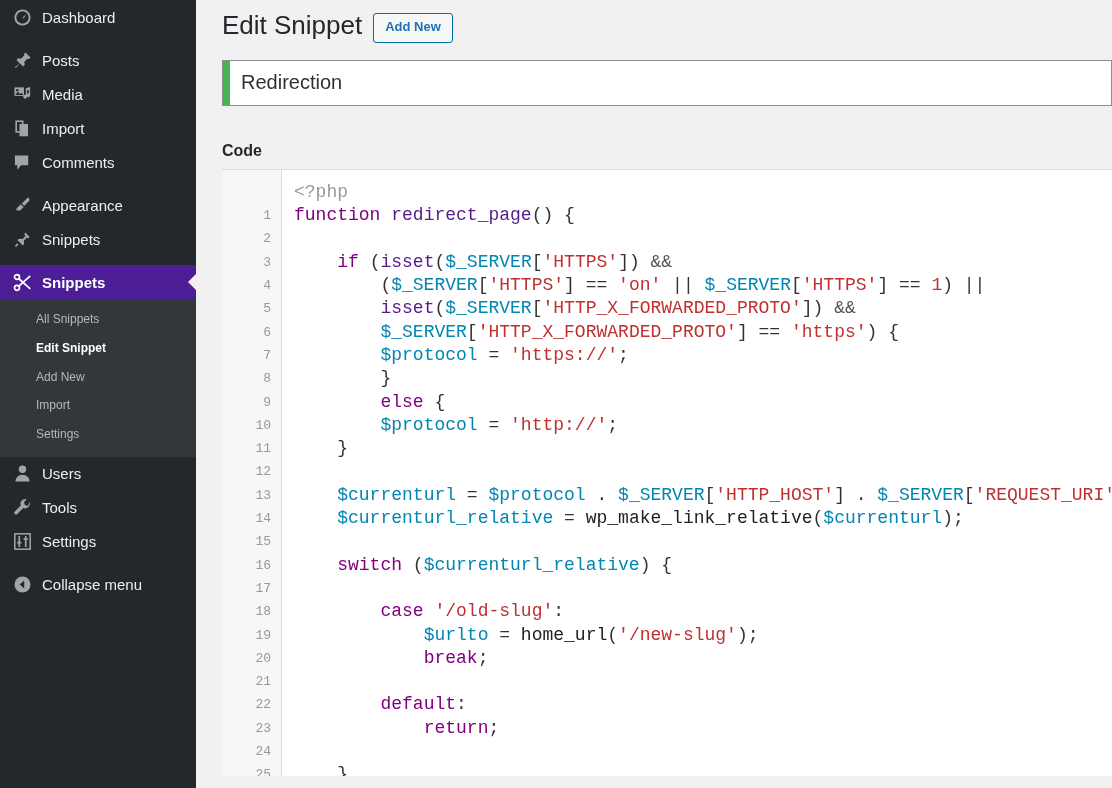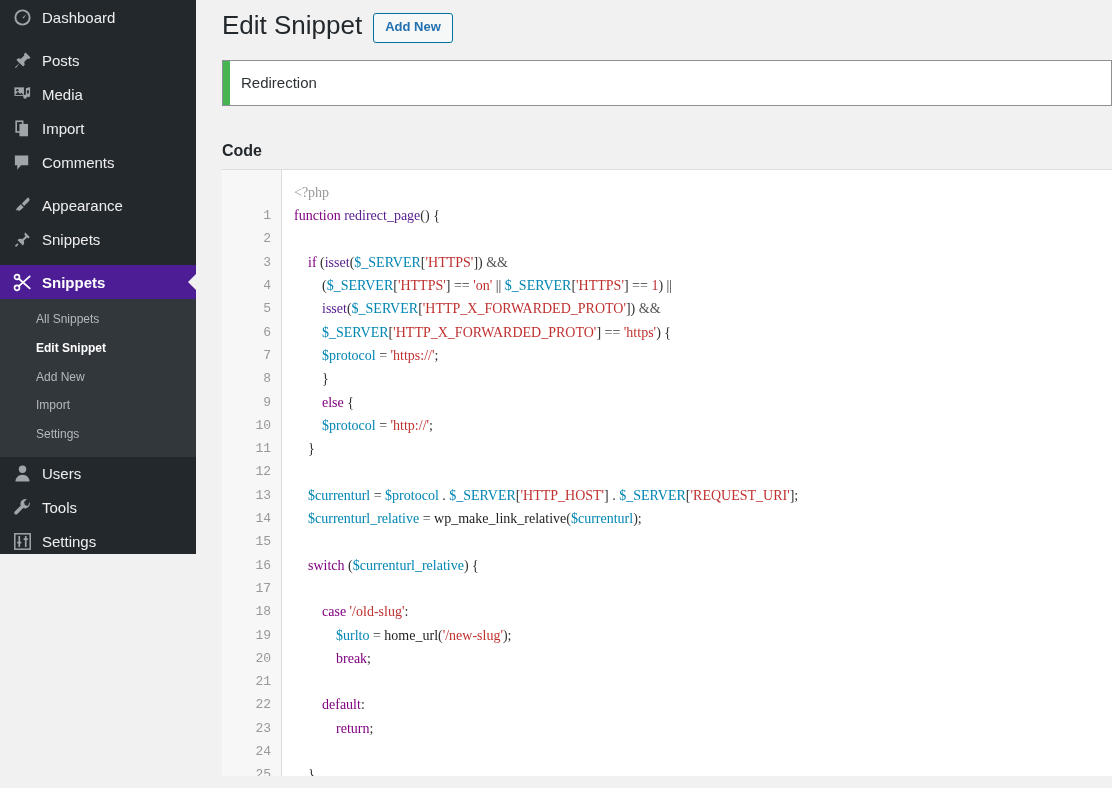--- a/index.html
+++ b/index.html
@@ -10,21 +10,21 @@
     font-family: "Liberation Sans", sans-serif;
     -webkit-font-smoothing: antialiased;
   }
   .app { display: flex; width: 1112px; height: 788px; }
 
   
   .sidebar {
     width: 196px;
     min-width: 196px;
     background: #23282d;
-    height: 554px;
+    height: 788px;
     position: relative;
     overflow: hidden;
   }
   .menu-item {
     display: flex;
     align-items: center;
     height: 34px;
     padding: 0 0 0 12px;
     color: #eee;
     font-size: 15px;
@@ -112,21 +112,21 @@
   .title-accent {
     width: 8px;
     background: #46b450;
     flex: 0 0 8px;
     border-right: 1px solid #fff;
   }
   .title-input {
     flex: 1;
     border: 0;
     outline: none;
-    font-size: 15px;
+    font-size: 20px;
     color: #2c3338;
     padding: 0 10px;
     font-family: "Liberation Sans", sans-serif;
     background: transparent;
   }
 
   .code-label {
     margin: 36px 0 9px 26px;
     font-size: 16px;
     font-weight: 700;
@@ -162,23 +162,23 @@
   .gutter .ln.blank { color: transparent; }
   .code-area {
     flex: 1;
     padding: 11px 0 0 12px;
     overflow: hidden;
     white-space: pre;
   }
   .code-area .cl {
     height: 23.3px;
     line-height: 23.3px;
-    font-size: 14px;
+    font-size: 18px;
     white-space: pre;
-    font-family: Liberation Serif, serif;
+    font-family: Liberation Mono, monospace;
     color: #333;
     letter-spacing: 0px;
   }
   
   .t-meta { color: #999; }
   .t-kw   { color: #800080; }
   .t-fn   { color: #551a8b; }
   .t-var  { color: #0086b3; }
   .t-str  { color: #c03030; }
   .t-num  { color: #c03030; }

